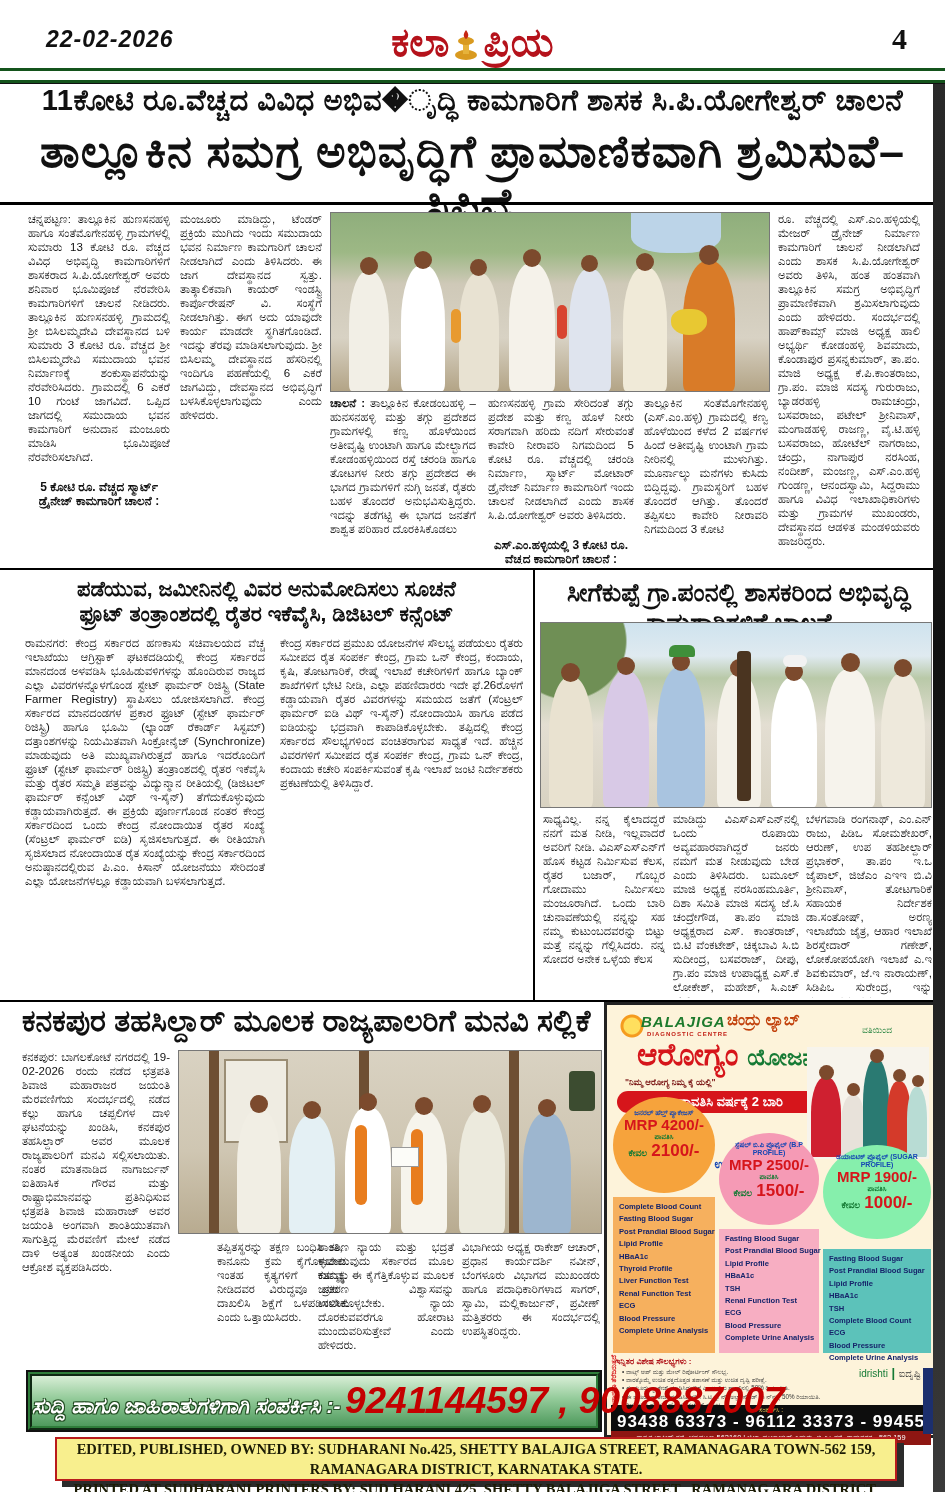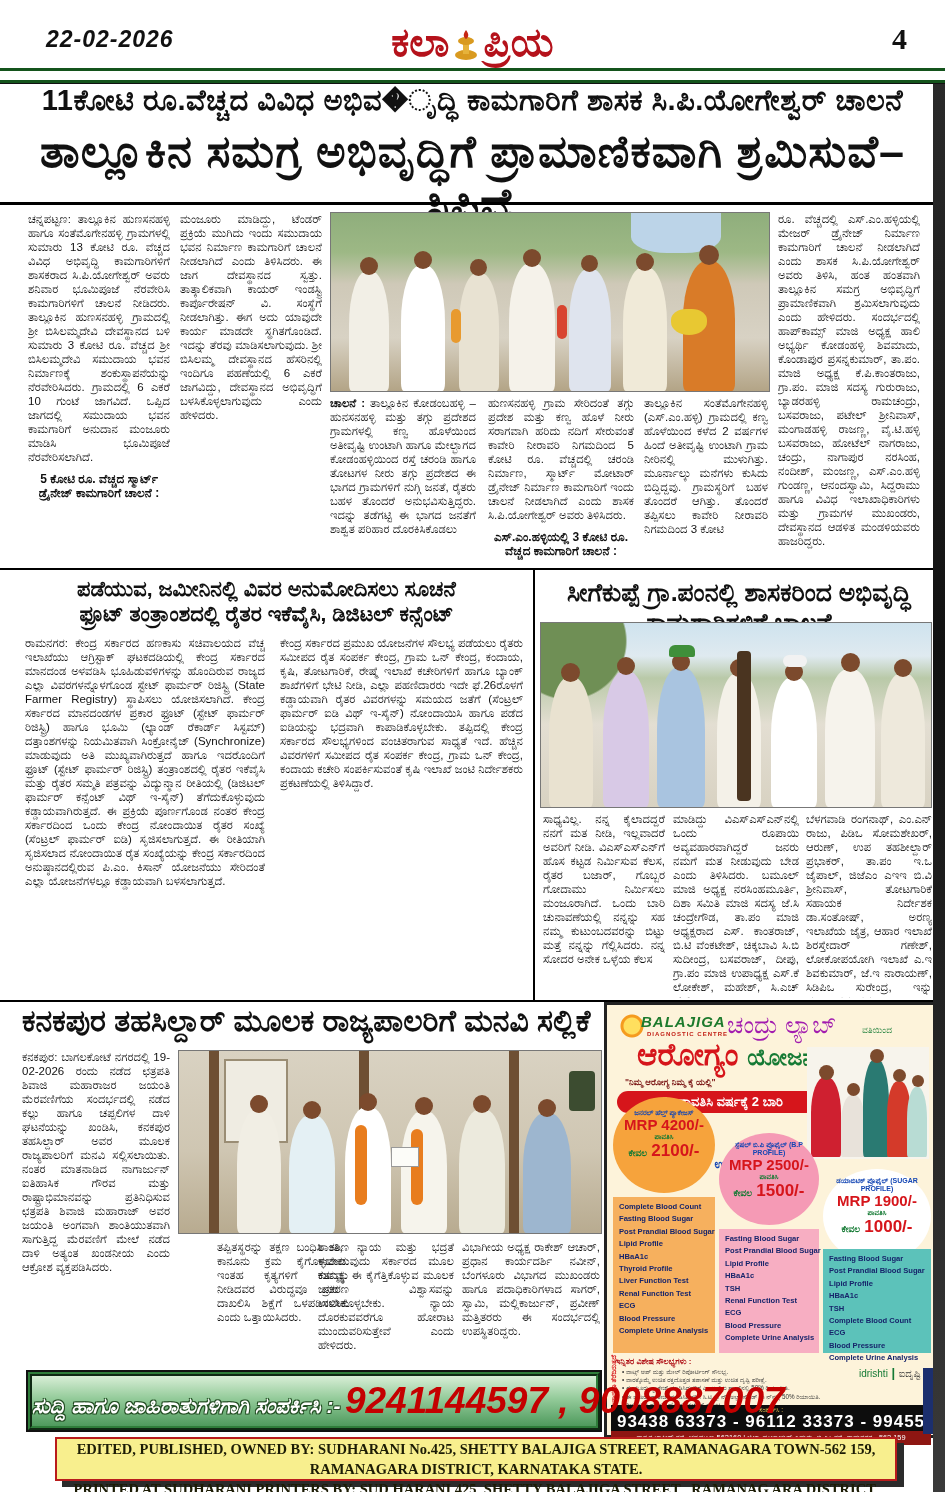--- a/index.html
+++ b/index.html
@@ -10,39 +10,39 @@
   #date{left:46px;top:26px;font-size:23px;font-weight:bold;font-style:italic;letter-spacing:1px;}
   #masthead{left:0;right:0;top:20px;text-align:center;font-size:40px;font-weight:bold;color:#b5121b;}
   #masthead .lamp{display:inline-block;vertical-align:-6px;margin:0 4px;}
   #pagenum{right:38px;top:22px;font-size:30px;font-weight:bold;font-family:"Liberation Serif",serif;}
   #rule2{left:0;right:0;top:68px;height:9px;border-top:3px solid #14541c;border-bottom:3px solid #14541c;background:#fff;box-shadow:0 1px 0 #111;}
   #kicker{left:0;right:0;top:84px;text-align:center;font-size:29px;font-weight:bold;letter-spacing:0.5px;}
   #headline1{left:0;right:0;top:126px;text-align:center;font-size:45px;font-weight:bold;letter-spacing:1px;}
   #hrule1{left:0;right:0;top:202px;height:3px;background:#000;}
   
   .col{position:absolute;font-size:11.5px;line-height:14px;text-align:justify;overflow:hidden;}
-  .col b.sub{display:block;text-align:center;font-size:12px;margin-top:8px;}
+  .col b.sub{display:block;text-align:center;font-size:12px;margin-top:16px;}
   
   .photo{position:absolute;overflow:hidden;border:1px solid #777;}
   .fig{position:absolute;border-radius:45% 45% 6% 6%;}
   .head{position:absolute;border-radius:50%;background:#7c4a2d;}
   
   .hdiv{position:absolute;height:2px;background:#000;}
   .vdiv{position:absolute;width:2px;background:#000;}
   #farmer-headline{left:0;width:533px;top:576px;text-align:center;font-size:21px;font-weight:bold;line-height:25px;}
   #sige-headline{left:540px;width:398px;top:578px;text-align:center;font-size:25px;font-weight:bold;}
   #kanaka-headline{left:22px;top:1004px;width:578px;font-size:30px;font-weight:bold;}
   
   #ad{left:604px;top:1002px;width:334px;height:436px;background:#fdf3da;border:3px solid #222;box-sizing:border-box;}
   #ad .sun{position:absolute;left:10px;top:6px;width:30px;height:30px;border-radius:50%;
      background:radial-gradient(circle,#ffdf5e 0 8px,#f59b1f 9px 11px,transparent 12px);
      box-shadow:0 0 0 2px #fdf3da;}
   #ad-logo{left:34px;top:8px;font-size:15px;font-weight:bold;font-style:italic;color:#1d7a2c;letter-spacing:1px;}
   #ad-logo-sub{left:40px;top:26px;font-size:6px;font-weight:bold;color:#c22016;letter-spacing:1px;}
-  #ad-byline{left:120px;top:6px;font-size:24px;font-weight:normal;color:#a21caf;}
+  #ad-byline{left:120px;top:6px;font-size:16px;font-weight:bold;color:#c2410c;}
   #ad-byline-small{left:255px;top:20px;font-size:9px;color:#157a34;}
   #ad-title{left:30px;top:32px;font-size:31px;font-weight:bold;color:#d6151b;}
   #ad-title span{font-size:23px;color:#157a34;}
   #ad-slogan{left:18px;top:72px;font-size:8.5px;font-weight:bold;color:#7a1414;}
   #ad-band{left:10px;top:86px;width:200px;height:22px;background:#d6151b;border-radius:11px;
      color:#fff;font-size:13px;font-weight:bold;text-align:center;line-height:22px;}
   #ad-family{right:6px;top:42px;width:122px;height:112px;background:#f7f4ec;overflow:hidden;}
   #ad-free{left:100px;top:152px;width:110px;text-align:center;font-size:12px;font-weight:bold;color:#1446b4;line-height:15px;}
   .pkg-circle{position:absolute;border-radius:50%;text-align:center;box-sizing:border-box;}
   .pkg-name{font-size:7px;font-weight:bold;color:#1446b4;line-height:8px;padding-top:12px;display:block;}
@@ -230,21 +230,21 @@
       <span class="pkg-mrp">MRP 4200/-</span>
       <span class="pkg-pay">ಪಾವತಿಸಿ</span>
       <span class="pkg-price"><span style="font-size:9px;color:#157a34;">ಕೇವಲ</span> <i>2100/-</i></span>
     </div>
     <div class="pkg-circle" style="left:112px;top:128px;width:100px;height:92px;background:#f59ab5;">
       <span class="pkg-name" style="padding-top:8px;">ಸ್ಪೆಷಲ್ ಬಿ.ಪಿ ಪ್ರೊಫೈಲ್ (B.P PROFILE)</span>
       <span class="pkg-mrp">MRP 2500/-</span>
       <span class="pkg-pay">ಪಾವತಿಸಿ</span>
       <span class="pkg-price"><span style="font-size:9px;color:#157a34;">ಕೇವಲ</span> <i>1500/-</i></span>
     </div>
-    <div class="pkg-circle" style="left:216px;top:164px;width:108px;height:94px;background:#ffffff;">
+    <div class="pkg-circle" style="left:216px;top:140px;width:108px;height:94px;background:#86efac;">
       <span class="pkg-name" style="padding-top:8px;">ಡಯಾಬಿಟಿಕ್ ಪ್ರೊಫೈಲ್ (SUGAR PROFILE)</span>
       <span class="pkg-mrp">MRP 1900/-</span>
       <span class="pkg-pay">ಪಾವತಿಸಿ</span>
       <span class="pkg-price"><span style="font-size:9px;color:#157a34;">ಕೇವಲ</span> <i>1000/-</i></span>
     </div>
 
     <ul class="pkg-list" style="left:6px;top:192px;width:102px;height:156px;background:#f6b05e;">
       <li>Complete Blood Count</li>
       <li>Fasting Blood Sugar</li>
       <li>Post Prandial Blood Sugar</li>

